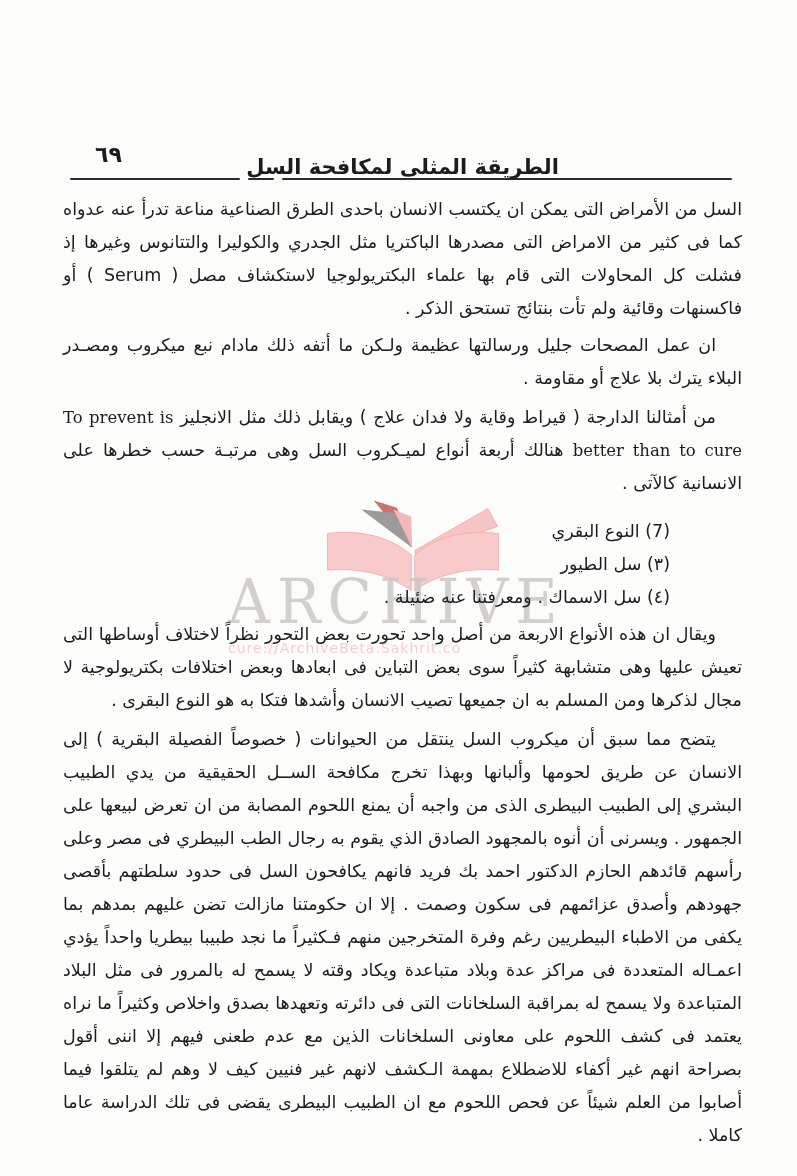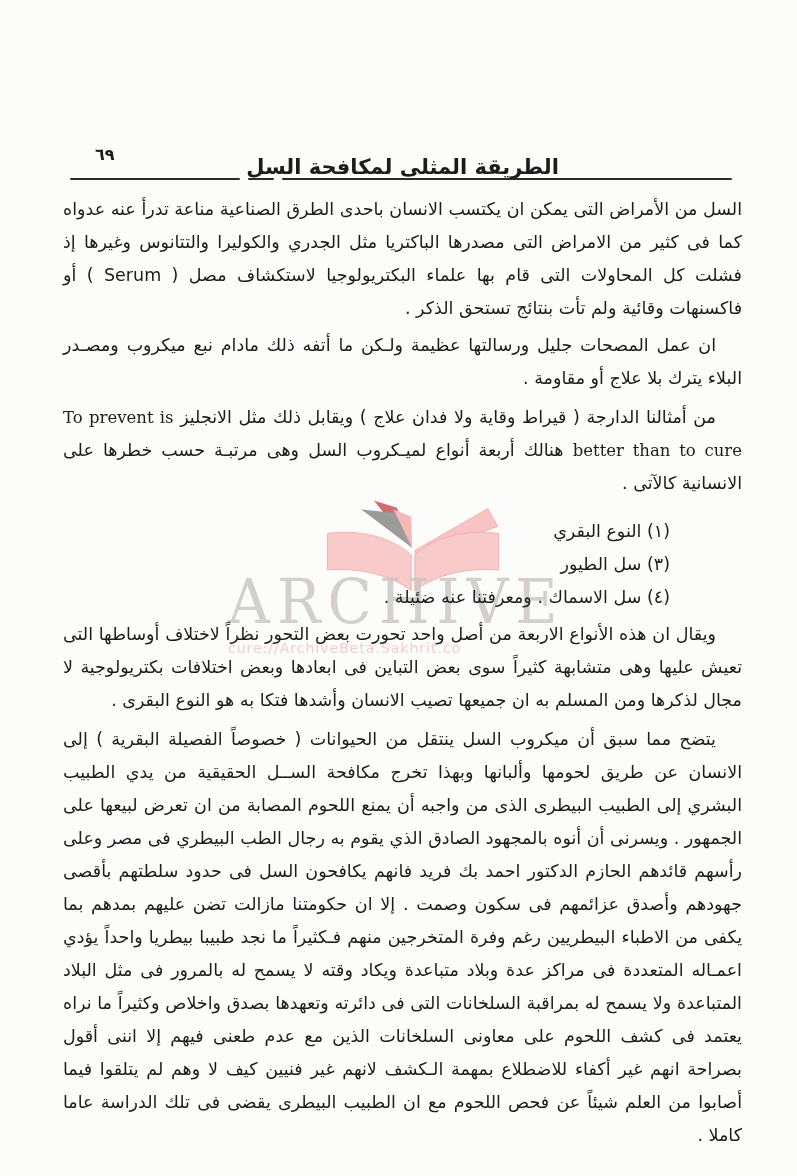--- a/index.html
+++ b/index.html
@@ -54,21 +54,21 @@
     text-align: justify;
   }
   .hdr {
     position: relative;
     height: 32px;
     direction: rtl;
   }
   .hdr .pagenum {
     position: absolute;
     left: 32px; top: 0;
-    font-size: 16px;
+    font-size: 22px;
     font-weight: bold;
   }
   .hdr .title {
     position: absolute;
     left: 0; right: 0; top: 13px;
     text-align: center;
     font-size: 21px;
     font-weight: bold;
   }
   .rule {
@@ -134,21 +134,21 @@
 
     <div class="bodytext">
 
       <p class="para first">السل من الأمراض التى يمكن ان يكتسب الانسان باحدى الطرق الصناعية مناعة تدرأ عنه عدواه كما فى كثير من الامراض التى مصدرها الباكتريا مثل الجدري والكوليرا والتتانوس وغيرها إذ فشلت كل المحاولات التى قام بها علماء البكتريولوجيا لاستكشاف مصل ( Serum ) أو فاكسنهات وقائية ولم تأت بنتائج تستحق الذكر .</p>
 
       <p class="para">ان عمل المصحات جليل ورسالتها عظيمة ولـكن ما أتفه ذلك مادام نبع ميكروب ومصـدر البلاء يترك بلا علاج أو مقاومة .</p>
 
       <p class="para gap-after"><span>من أمثالنا الدارجة ( قيراط وقاية ولا فدان علاج ) ويقابل ذلك مثل الانجليز</span> <span class="en">To prevent is better than to cure</span> <span>هنالك أربعة أنواع لميـكروب السل وهى مرتبـة حسب خطرها على الانسانية كالآتى .</span></p>
 
       <div class="tb-list">
-        <div class="item">(١) النوع البقري</div>
+        <div class="item">(7) النوع البقري</div>
         <div class="item">(٣) سل الطيور</div>
         <div class="item">(٤) سل الاسماك . ومعرفتنا عنه ضئيلة .</div>
       </div>
 
       <p class="para">ويقال ان هذه الأنواع الاربعة من أصل واحد تحورت بعض التحور نظراً لاختلاف أوساطها التى تعيش عليها وهى متشابهة كثيراً سوى بعض التباين فى ابعادها وبعض اختلافات بكتريولوجية لا مجال لذكرها ومن المسلم به ان جميعها تصيب الانسان وأشدها فتكا به هو النوع البقرى .</p>
 
       <p class="para">يتضح مما سبق أن ميكروب السل ينتقل من الحيوانات ( خصوصاً الفصيلة البقرية ) إلى الانسان عن طريق لحومها وألبانها وبهذا تخرج مكافحة الســل الحقيقية من يدي الطبيب البشري إلى الطبيب البيطرى الذى من واجبه أن يمنع اللحوم المصابة من ان تعرض لبيعها على الجمهور . ويسرنى أن أنوه بالمجهود الصادق الذي يقوم به رجال الطب البيطري فى مصر وعلى رأسهم قائدهم الحازم الدكتور احمد بك فريد فانهم يكافحون السل فى حدود سلطتهم بأقصى جهودهم وأصدق عزائمهم فى سكون وصمت . إلا ان حكومتنا مازالت تضن عليهم بمدهم بما يكفى من الاطباء البيطريين رغم وفرة المتخرجين منهم فـكثيراً ما نجد طبيبا بيطريا واحداً يؤدي اعمـاله المتعددة فى مراكز عدة وبلاد متباعدة ويكاد وقته لا يسمح له بالمرور فى مثل البلاد المتباعدة ولا يسمح له بمراقبة السلخانات التى فى دائرته وتعهدها بصدق واخلاص وكثيراً ما نراه يعتمد فى كشف اللحوم على معاونى السلخانات الذين مع عدم طعنى فيهم إلا اننى أقول بصراحة انهم غير أكفاء للاضطلاع بمهمة الـكشف لانهم غير فنيين كيف لا وهم لم يتلقوا فيما أصابوا من العلم شيئاً عن فحص اللحوم مع ان الطبيب البيطرى يقضى فى تلك الدراسة عاما كاملا .</p>
 
     </div>
   </div>

